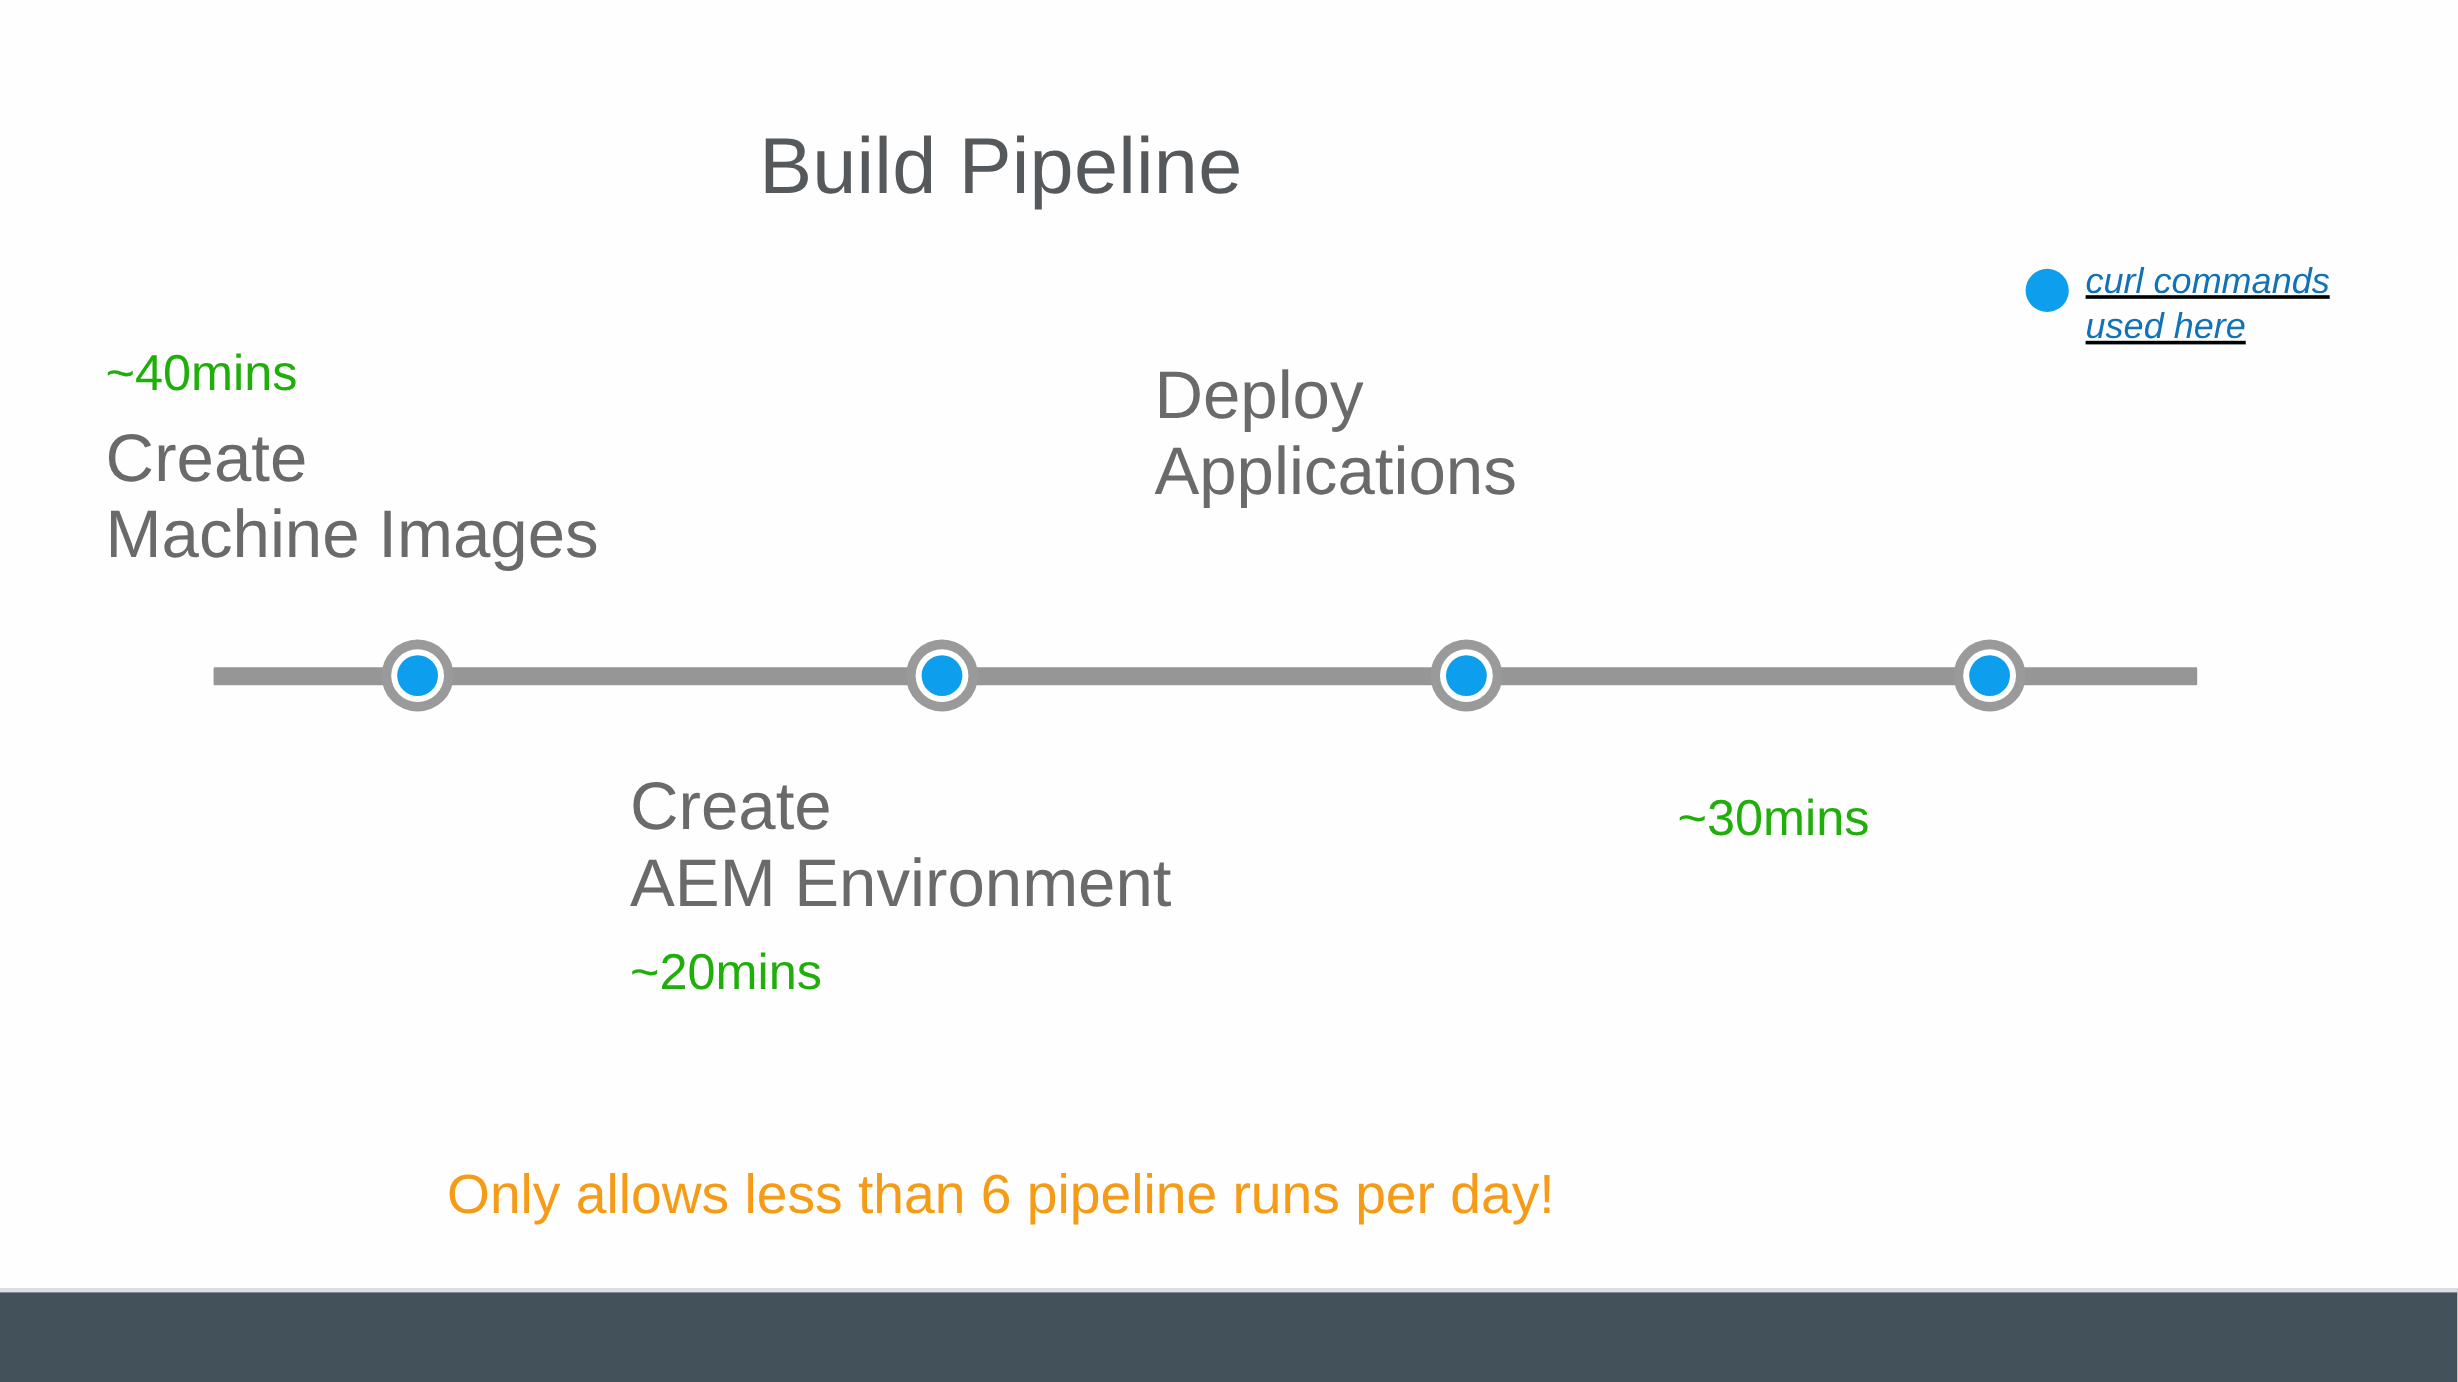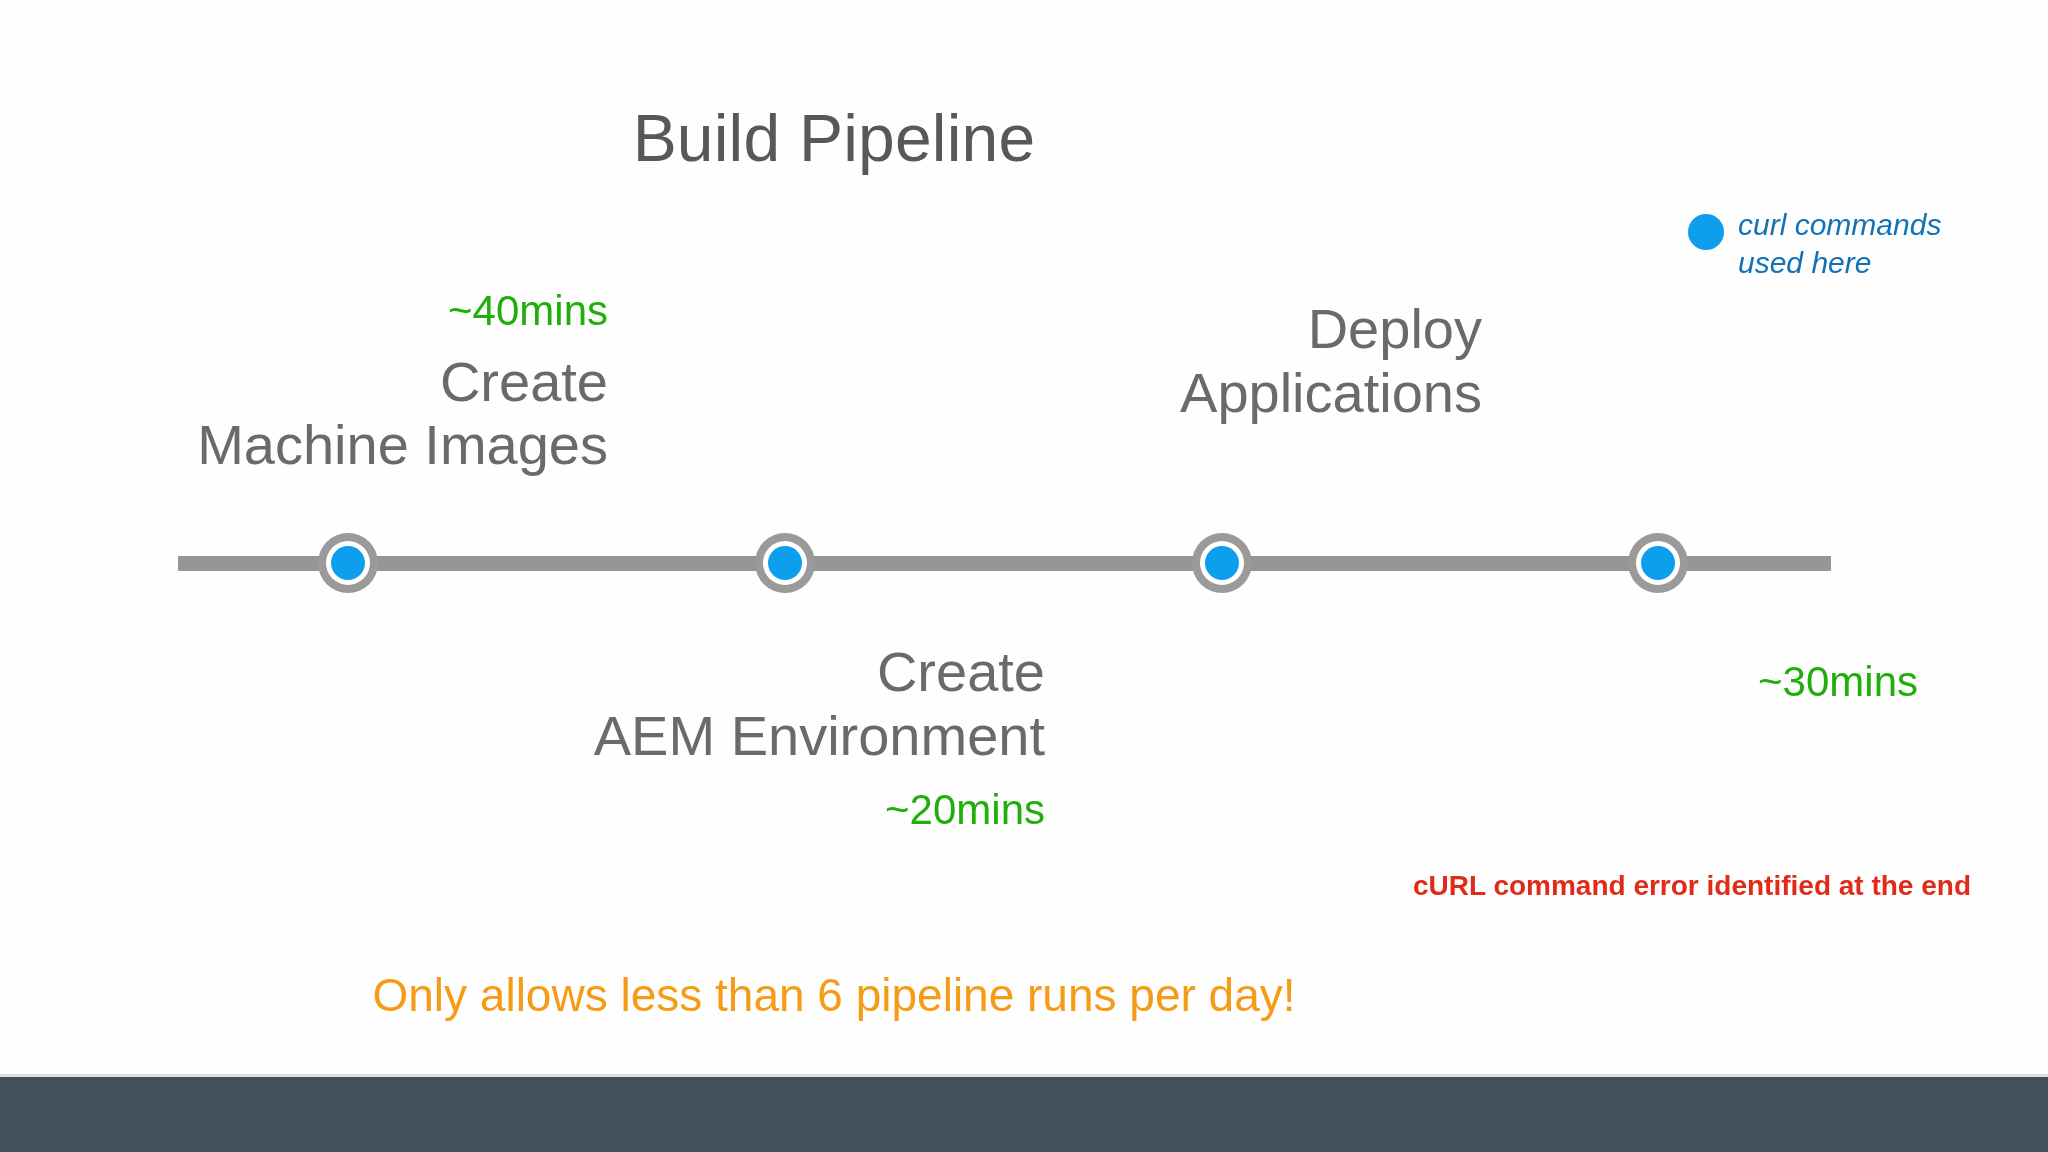--- a/index.html
+++ b/index.html
@@ -31,25 +31,26 @@
     font-size: 66px;
     font-weight: 400;
     color: #56595c;
     letter-spacing: 0.2px;
     line-height: 1.1;
   }
 
   
   #legend {
     position: absolute;
-    top: 206px;
+    top: 216px;
     left: 1688px;
     display: flex;
     align-items: flex-start;
     gap: 14px;
+    text-decoration: underline;
   }
   #legend .legend-dot {
     width: 36px;
     height: 36px;
     border-radius: 50%;
     background: #0d9eee;
     flex: 0 0 auto;
     margin-top: 8px;
   }
   #legend .legend-text {
@@ -103,21 +104,21 @@
   .node .node-dot {
     width: 34px;
     height: 34px;
     border-radius: 50%;
     background: #0d9eee;
   }
 
   
   .milestone {
     position: absolute;
-    text-align: right;
+    text-align: left;
     width: 520px;
   }
   .milestone .duration {
     font-size: 42px;
     color: #1fae0a;
     line-height: 1.25;
     white-space: nowrap;
   }
   .milestone .m-name {
     font-size: 56px;
@@ -219,19 +220,18 @@
   <div class="milestone below" style="left:525px; top:640px;">
     <div class="m-name">Create
 AEM Environment</div>
     <div class="duration">~20mins</div>
   </div>
 
   <div class="milestone below" style="left:1398px; top:640px;">
     <div class="duration">~30mins</div>
   </div>
 
-  <div id="error-note">cURL command error identified at the end</div>
 
   <div id="limit-note">Only allows less than 6 pipeline runs per day!</div>
 
   <div id="bottom-bar"></div>
 
 </div>
 
 </body></html>

